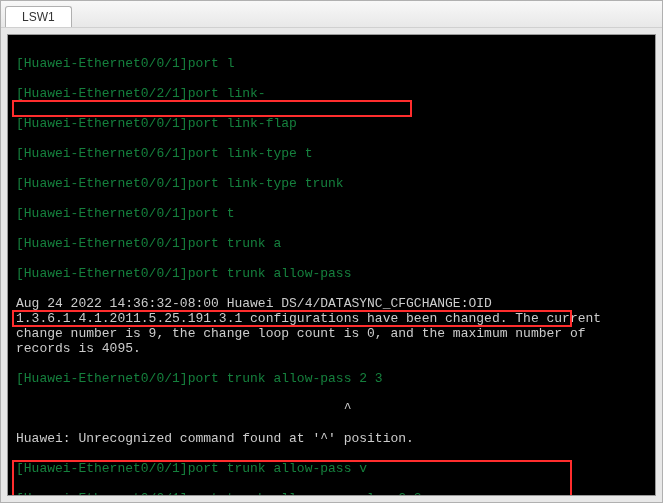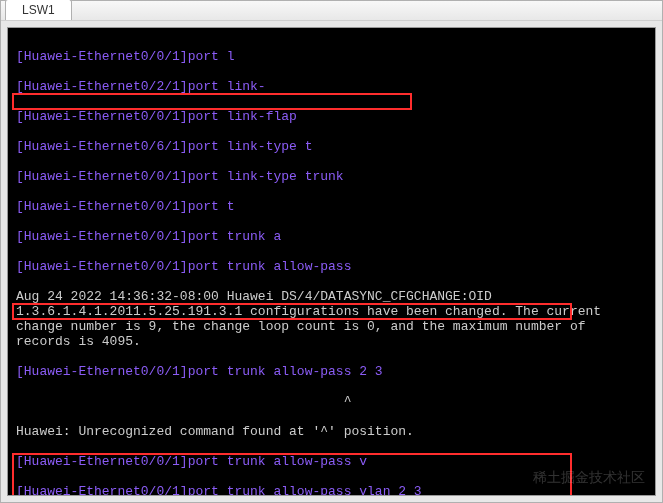--- a/index.html
+++ b/index.html
@@ -13,21 +13,21 @@
     }
     .window {
       background: #e8e8e8;
       border: 1px solid #b0b0b0;
       height: 100%;
       display: flex;
       flex-direction: column;
     }
     .tab-bar {
       background: linear-gradient(#f8f8f8, #e8e8e8);
-      height: 20px;
+      height: 27px;
       display: flex;
       align-items: flex-end;
       padding-left: 4px;
       border-bottom: 1px solid #d0d0d0;
     }
     .tab {
       background: #fff;
       border: 1px solid #b0b0b0;
       border-bottom: none;
       border-radius: 3px 3px 0 0;
@@ -42,21 +42,21 @@
       color: #ccc;
       padding: 6px 8px;
       margin: 6px;
       border: 1px solid #999;
       overflow: hidden;
       white-space: pre-wrap;
       line-height: 15px;
       font-family: "Courier New", monospace;
       position: relative;
     }
-    .yellow { color: #8b5cf6; }
+    .yellow { color: #15803d; }
     .red-box {
       border: 2px solid #ff2d2d;
       position: absolute;
       pointer-events: none;
     }
     .watermark {
       position: absolute;
       right: 10px;
       bottom: 10px;
       color: rgba(200,200,200,0.25);
@@ -118,15 +118,14 @@
 
 
 
 
 
 
 
     <div class="red-box" style="left:4px; top:65px; width:400px; height:17px;"></div>
     <div class="red-box" style="left:4px; top:275px; width:560px; height:17px;"></div>
     <div class="red-box" style="left:4px; top:425px; width:560px; height:47px;"></div>
-    <div class="watermark">稀土掘金技术社区</div>
   </div>
 </div>
 
 </body></html>

